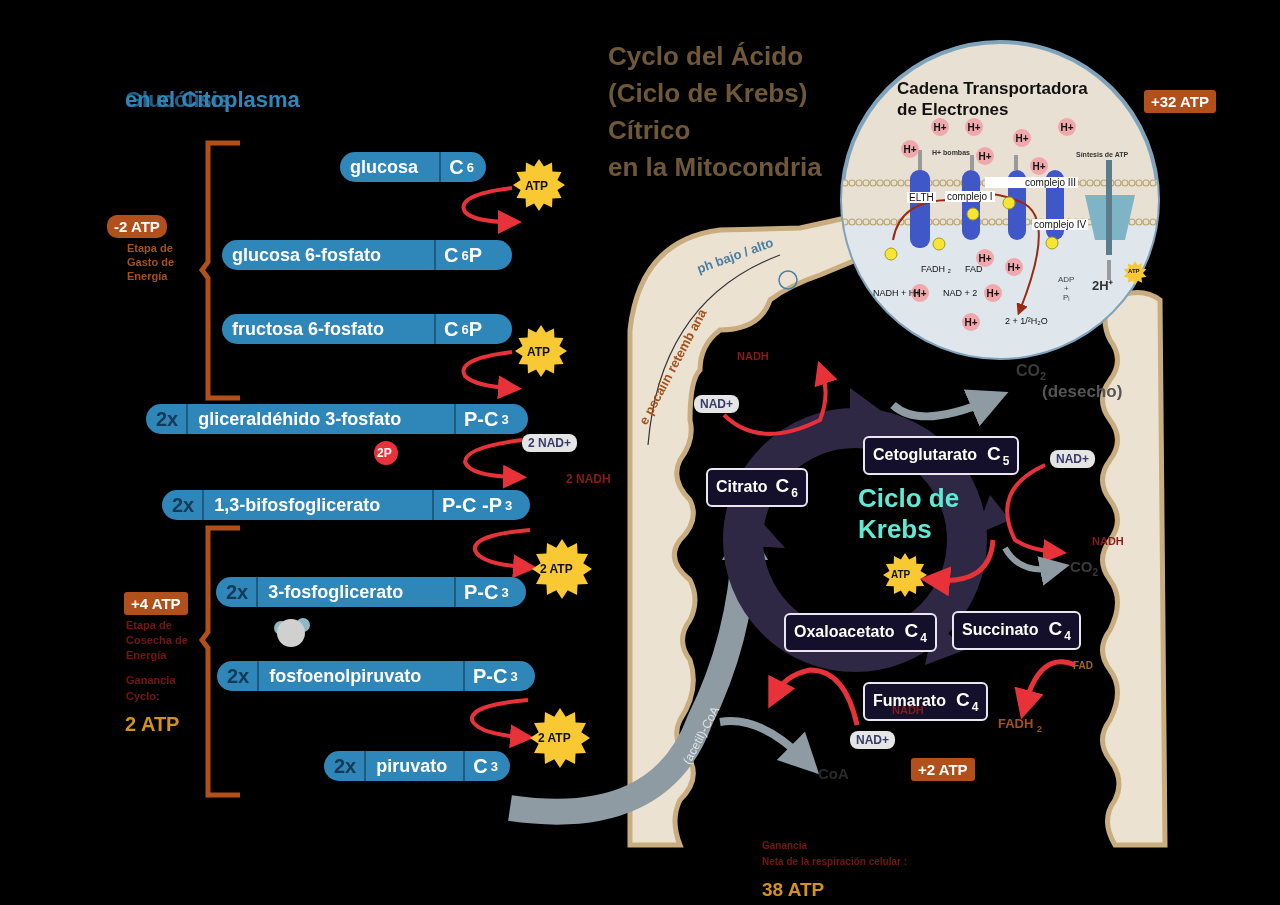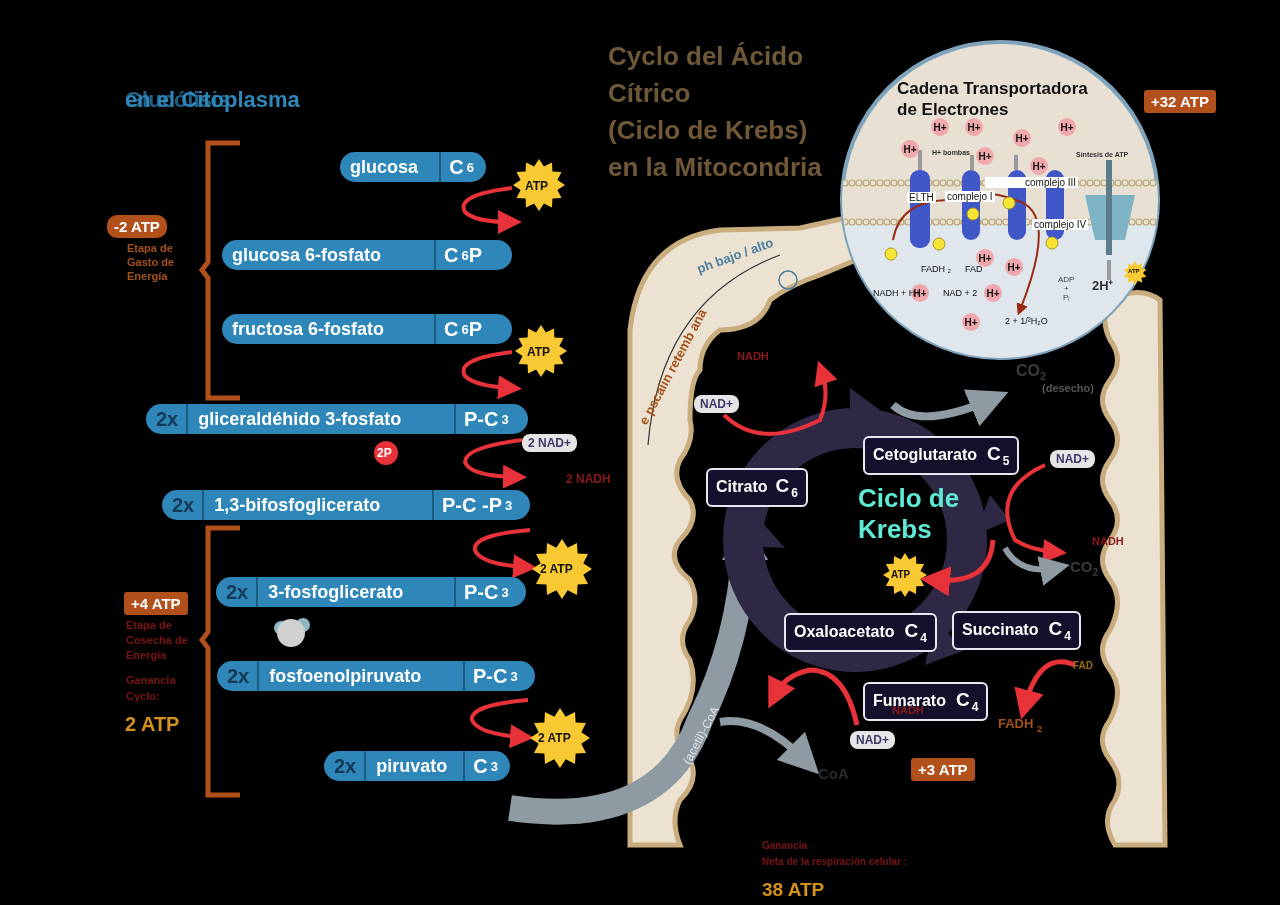--- a/index.html
+++ b/index.html
@@ -228,22 +228,22 @@
   <polygon id="star7" fill="#f9c934" points="1135.0,261.0 1137.5,265.4 1142.1,263.3 1141.5,268.3 1146.4,269.3 1143.0,273.0 1146.4,276.7 1141.5,277.7 1142.1,282.7 1137.5,280.6 1135.0,285.0 1132.5,280.6 1127.9,282.7 1128.5,277.7 1123.6,276.7 1127.0,273.0 1123.6,269.3 1128.5,268.3 1127.9,263.3 1132.5,265.4"></polygon>
   <polygon id="star8" fill="#f9c934" points="0.0,0.0 0.0,0.0 0.0,0.0 0.0,0.0 0.0,0.0 0.0,0.0"></polygon>
 </svg>
 
 <div class="abs" style="left:125px;top:87px;color:#2e86b9;font-weight:bold;font-size:22px;">
   <span style="position:absolute;left:0;top:0;white-space:nowrap;">en el Citoplasma</span>
   <span style="position:absolute;left:0;top:0;white-space:nowrap;opacity:0.7;">Glucólisis</span>
 </div>
 <div class="title-m" style="left:608px;top:38px;">
   <div>Cyclo del Ácido</div>
+  <div>(Ciclo de Krebs)</div>
   <div>Cítrico</div>
-  <div>(Ciclo de Krebs)</div>
   <div>en la Mitocondria</div>
 </div>
 
 <div class="pill" style="left:340px;top:152px;width:146px;">
   <span class="name">glucosa</span>
   <span class="form">
       <span>C</span>
       <sub>6</sub>
     </span>
 </div>
@@ -356,33 +356,33 @@
 
 <div class="nadp" style="left:694px;top:395px;">NAD+</div>
 <div class="nadh" style="left:697px;top:350px;">NADH</div>
 <div class="nadp" style="left:1050px;top:450px;">NAD+</div>
 <div class="nadh" style="left:1052px;top:535px;">NADH</div>
 <div class="nadp" style="left:850px;top:731px;">NAD+</div>
 <div class="nadh" style="left:852px;top:704px;">NADH</div>
 
 <div class="abs" style="left:1016px;top:362px;color:#3a3a3a;font-weight:bold;font-size:16px;">
   <span>CO</span><sub style="font-size:11px;">2</sub>
-  <div style="font-size:11px;margin-left:26px;color:#555;">(desecho)</div>
+  <div style="font-size:17px;margin-left:26px;color:#555;">(desecho)</div>
 </div>
 <div class="abs" style="left:1070px;top:558px;color:#3a3a3a;font-weight:bold;font-size:15px;">
   <span>CO</span><sub style="font-size:10px;">2</sub>
 </div>
 <div class="small" style="left:891px;top:569px;font-size:10px;">ATP</div>
 <div class="abs" style="left:1073px;top:660px;color:#9a6a1a;font-size:10px;font-weight:bold;">FAD</div>
 <div class="abs" style="left:998px;top:716px;color:#a5511a;font-size:13px;font-weight:bold;">
   <span>FADH</span> <sub style="font-size:9px;">2</sub>
 </div>
 <div class="abs" style="left:680px;top:760px;color:#e0e4e8;font-size:12px;transform:rotate(-62deg);transform-origin:left top;white-space:nowrap;">(acetil)-CoA</div>
 <div class="abs" style="left:818px;top:765px;color:#2a2a2a;font-weight:bold;font-size:15px;">CoA</div>
-<div class="atpbadge" style="left:911px;top:758px;">+3 ATP</div>
+<div class="atpbadge" style="left:911px;top:758px;">+2 ATP</div>
 
 <div class="abs" style="left:897px;top:78px;color:#111;font-weight:bold;font-size:17px;line-height:21px;">
   <div>Cadena Transportadora</div>
   <div>de Electrones</div>
 </div>
 <div class="atpbadge" style="left:1144px;top:90px;">+32 ATP</div>
 
 <div class="hplus" style="left:931px;top:118px;">H+</div>
 <div class="hplus" style="left:965px;top:118px;">H+</div>
 <div class="hplus" style="left:1013px;top:129px;">H+</div>

